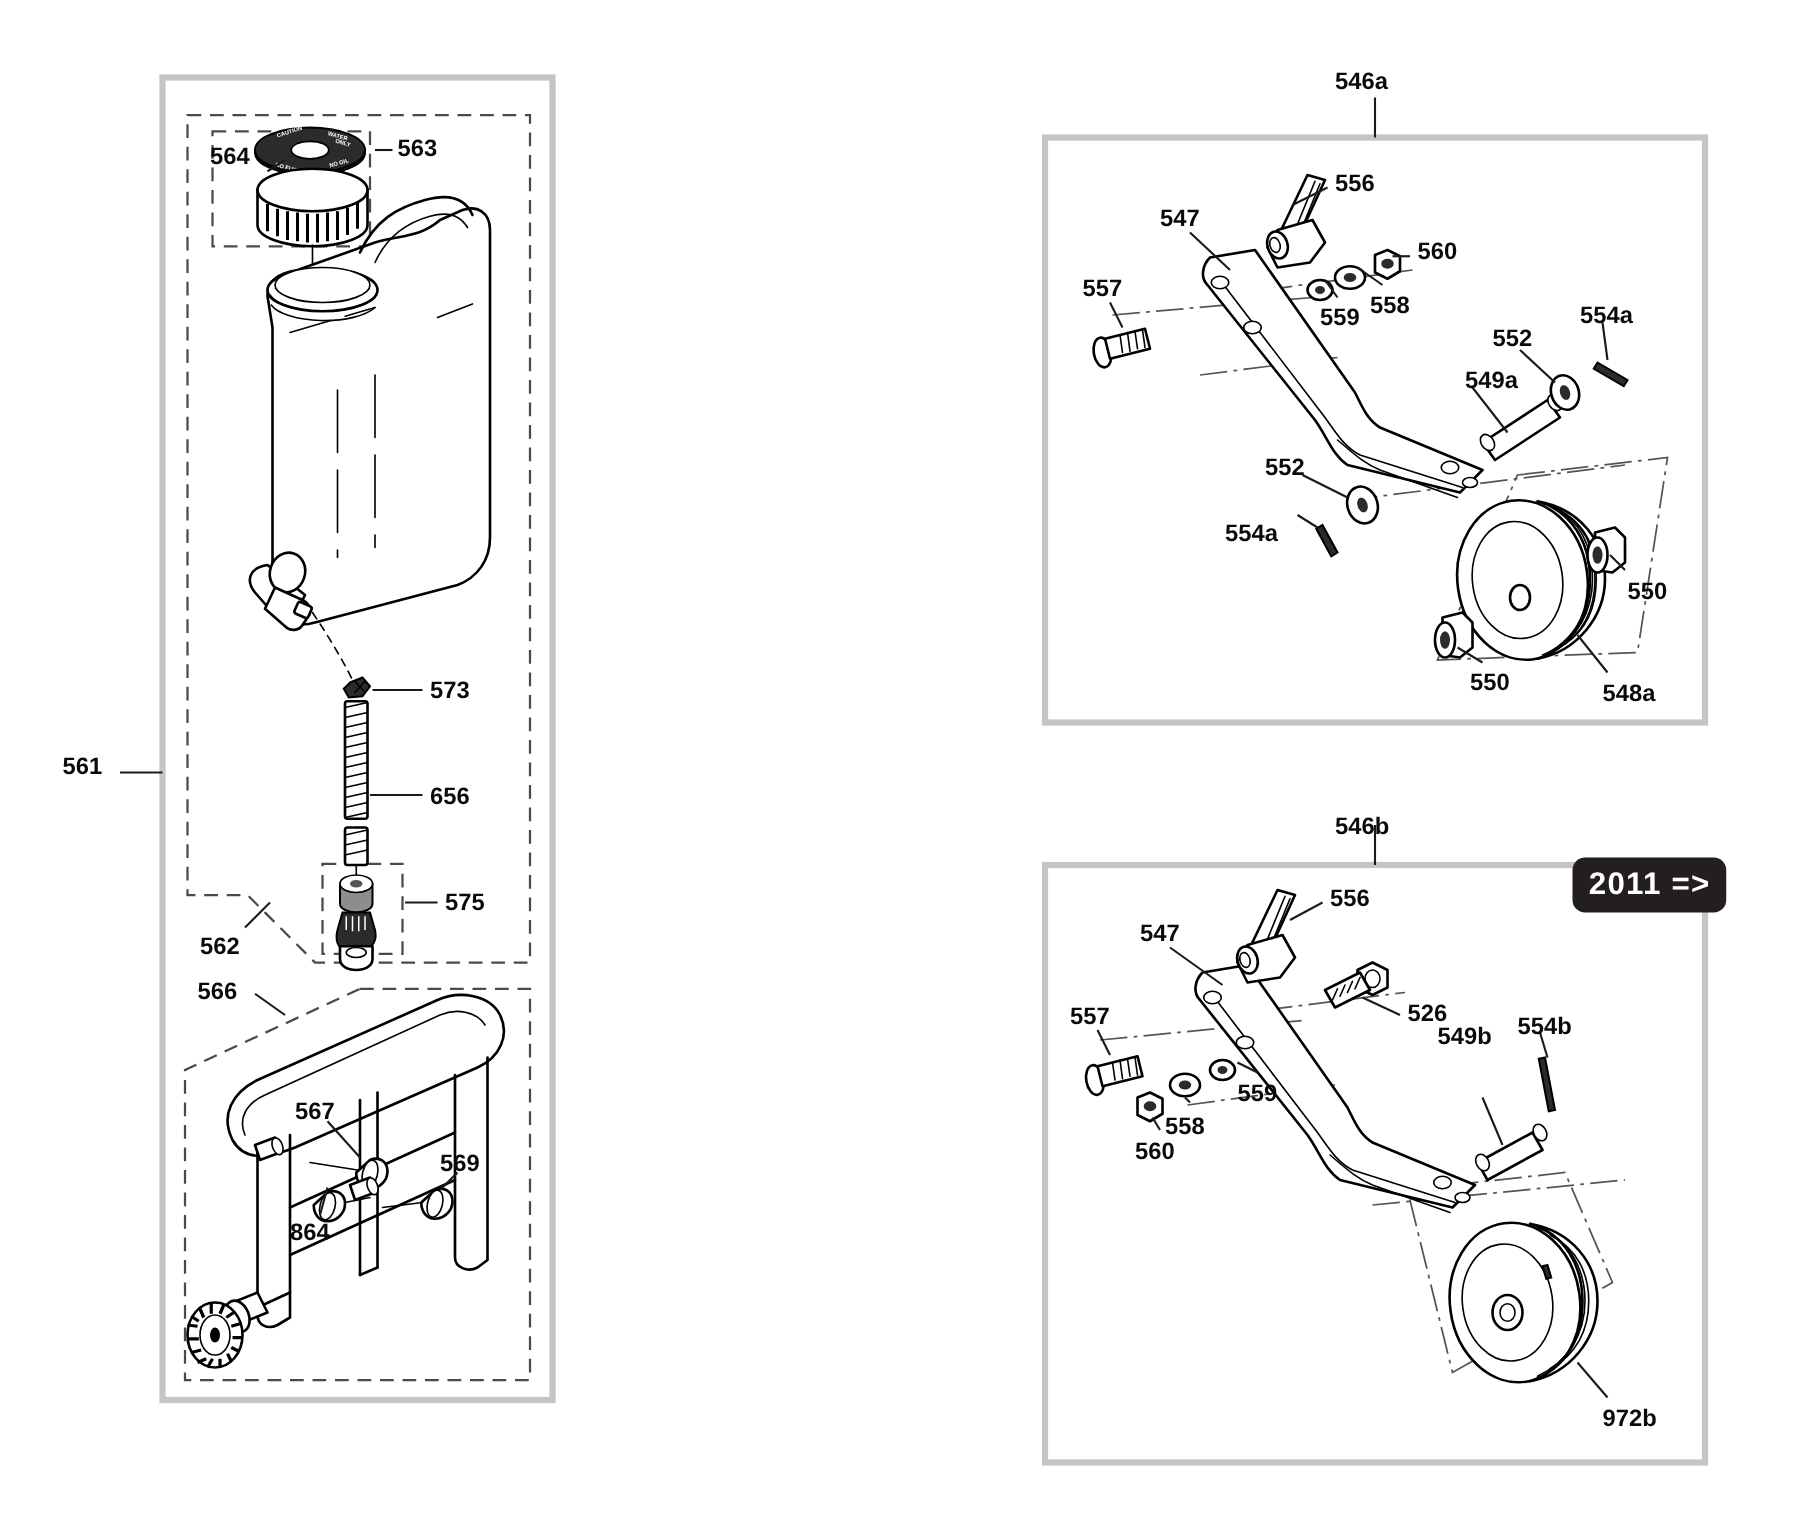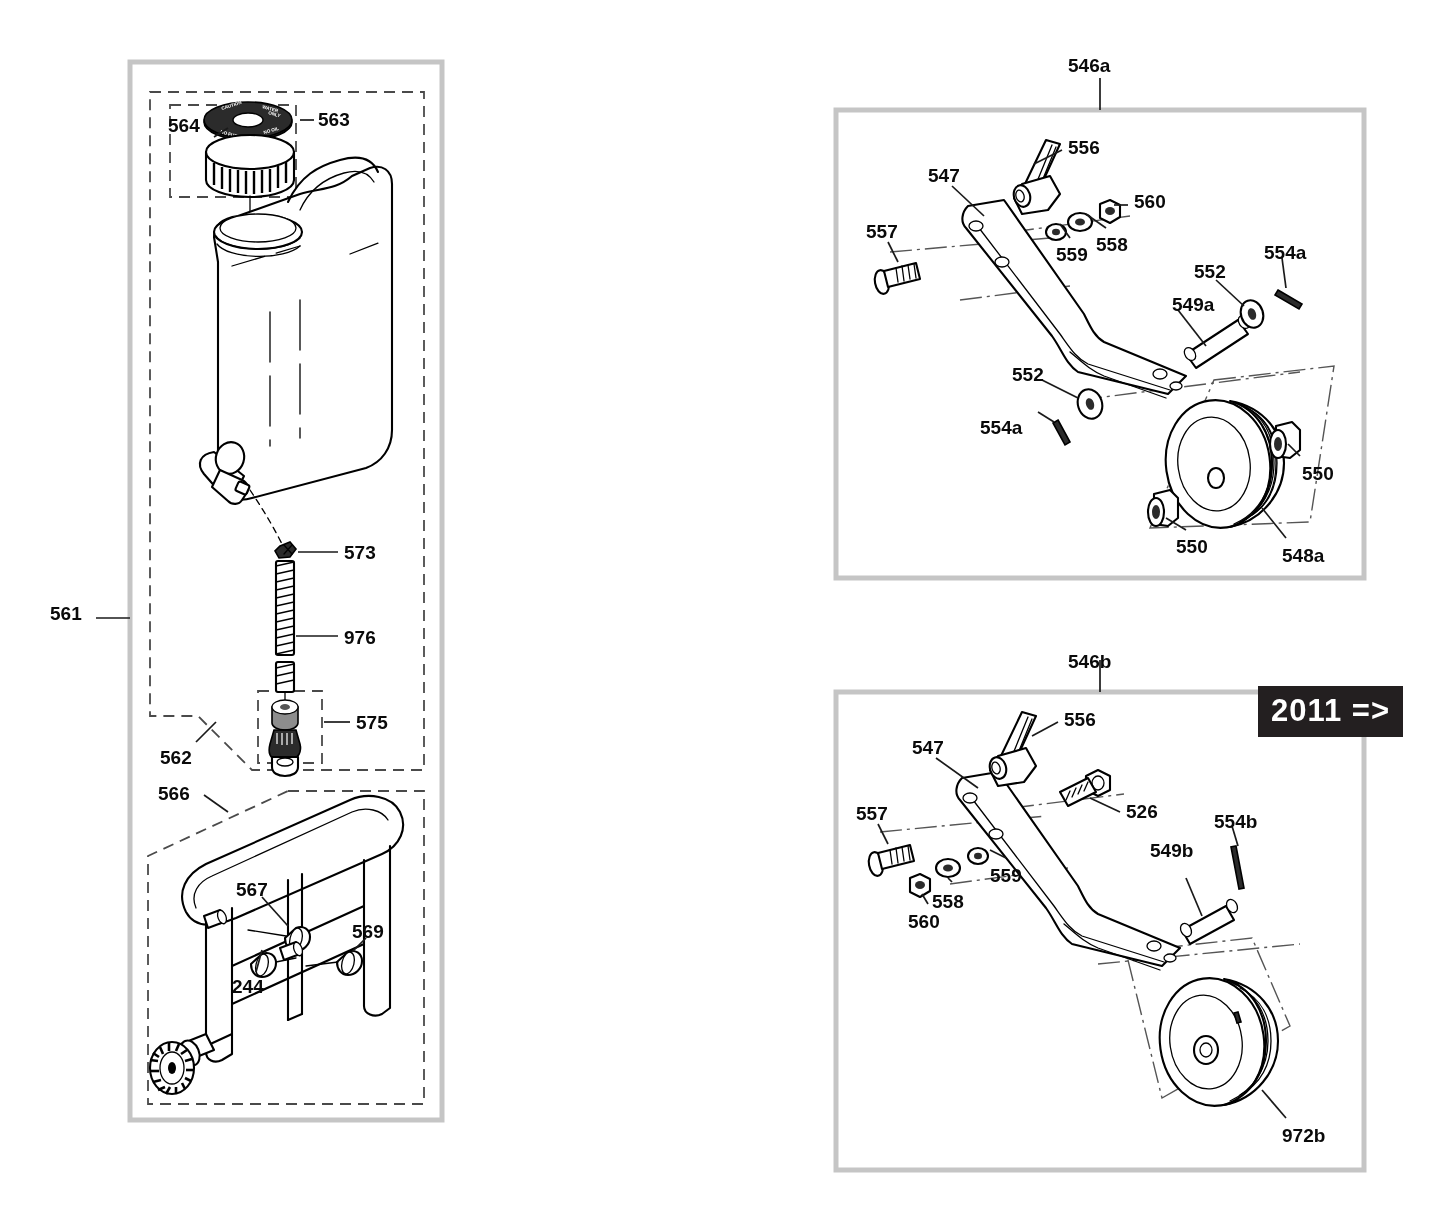--- a/index.html
+++ b/index.html
@@ -3,21 +3,21 @@
 <meta charset="utf-8">
 <style>
   html,body{margin:0;padding:0;background:#ffffff;}
   body{width:1445px;height:1215px;position:relative;
        font-family:"Liberation Sans",sans-serif;overflow:hidden;}
   .stage{position:absolute;left:0;top:0;width:1445px;height:1215px;}
   svg.layer{position:absolute;left:0;top:0;width:1445px;height:1215px;}
   .lbl{position:absolute;font-weight:bold;color:#0a0a0a;
        font-size:19px;letter-spacing:0px;white-space:nowrap;line-height:1;}
   .badge{position:absolute;background:#231f20;color:#ffffff;font-weight:bold;
-         font-size:31px;padding:7px 13px 8px 13px;white-space:nowrap;letter-spacing:1px;}
+         font-size:25px;padding:7px 13px 8px 13px;white-space:nowrap;letter-spacing:1px;border-radius:10px;}
 </style>
 </head>
 <body>
 
 <div class="stage">
 
 <svg class="layer" viewBox="0 0 1445 1215">
   <defs>
     <style>
       .s{fill:none;stroke:#000;stroke-width:2.1;stroke-linecap:round;stroke-linejoin:round;}
@@ -458,26 +458,26 @@
   <line class="lead" x1="928" y1="904" x2="922" y2="894"></line>
   <line class="lead" x1="1186" y1="878" x2="1202" y2="916"></line>
   <line class="lead" x1="1286" y1="1118" x2="1262" y2="1090"></line>
 </svg>
 
 <div id="label-host">
       <div class="lbl" style="left: 318px; top: 110px;">563</div>
       <div class="lbl" style="left: 168px; top: 116px;">564</div>
       <div class="lbl" style="left: 50px; top: 604px;">561</div>
       <div class="lbl" style="left: 344px; top: 543px;">573</div>
-      <div class="lbl" style="left: 344px; top: 628px;">976</div>
+      <div class="lbl" style="left: 344px; top: 628px;">656</div>
       <div class="lbl" style="left: 356px; top: 713px;">575</div>
       <div class="lbl" style="left: 160px; top: 748px;">562</div>
       <div class="lbl" style="left: 158px; top: 784px;">566</div>
       <div class="lbl" style="left: 236px; top: 880px;">567</div>
-      <div class="lbl" style="left: 232px; top: 977px;">244</div>
+      <div class="lbl" style="left: 232px; top: 977px;">864</div>
       <div class="lbl" style="left: 352px; top: 922px;">569</div>
       <div class="lbl" style="left: 1068px; top: 56px;">546a</div>
       <div class="lbl" style="left: 1068px; top: 138px;">556</div>
       <div class="lbl" style="left: 928px; top: 166px;">547</div>
       <div class="lbl" style="left: 866px; top: 222px;">557</div>
       <div class="lbl" style="left: 1134px; top: 192px;">560</div>
       <div class="lbl" style="left: 1096px; top: 235px;">558</div>
       <div class="lbl" style="left: 1056px; top: 245px;">559</div>
       <div class="lbl" style="left: 1194px; top: 262px;">552</div>
       <div class="lbl" style="left: 1264px; top: 243px;">554a</div>
@@ -489,19 +489,19 @@
       <div class="lbl" style="left: 1282px; top: 546px;">548a</div>
       <div class="lbl" style="left: 1068px; top: 638px; margin-top: 14px;">546b</div>
       <div class="lbl" style="left: 1064px; top: 710px;">556</div>
       <div class="lbl" style="left: 912px; top: 738px;">547</div>
       <div class="lbl" style="left: 856px; top: 804px;">557</div>
       <div class="lbl" style="left: 1126px; top: 802px;">526</div>
       <div class="lbl" style="left: 1214px; top: 812px;">554b</div>
       <div class="lbl" style="left: 990px; top: 866px;">559</div>
       <div class="lbl" style="left: 932px; top: 892px;">558</div>
       <div class="lbl" style="left: 908px; top: 912px;">560</div>
-      <div class="lbl" style="left: 1150px; top: 841px;">549b</div>
+      <div class="lbl" style="left: 1150px; top: 820px;">549b</div>
       <div class="lbl" style="left: 1282px; top: 1126px;">972b</div>
     </div>
 
 <div class="badge" id="year-badge" style="left:1258px;top:686px;">2011 =&gt;</div>
 
 </div>
 
 </body></html>

